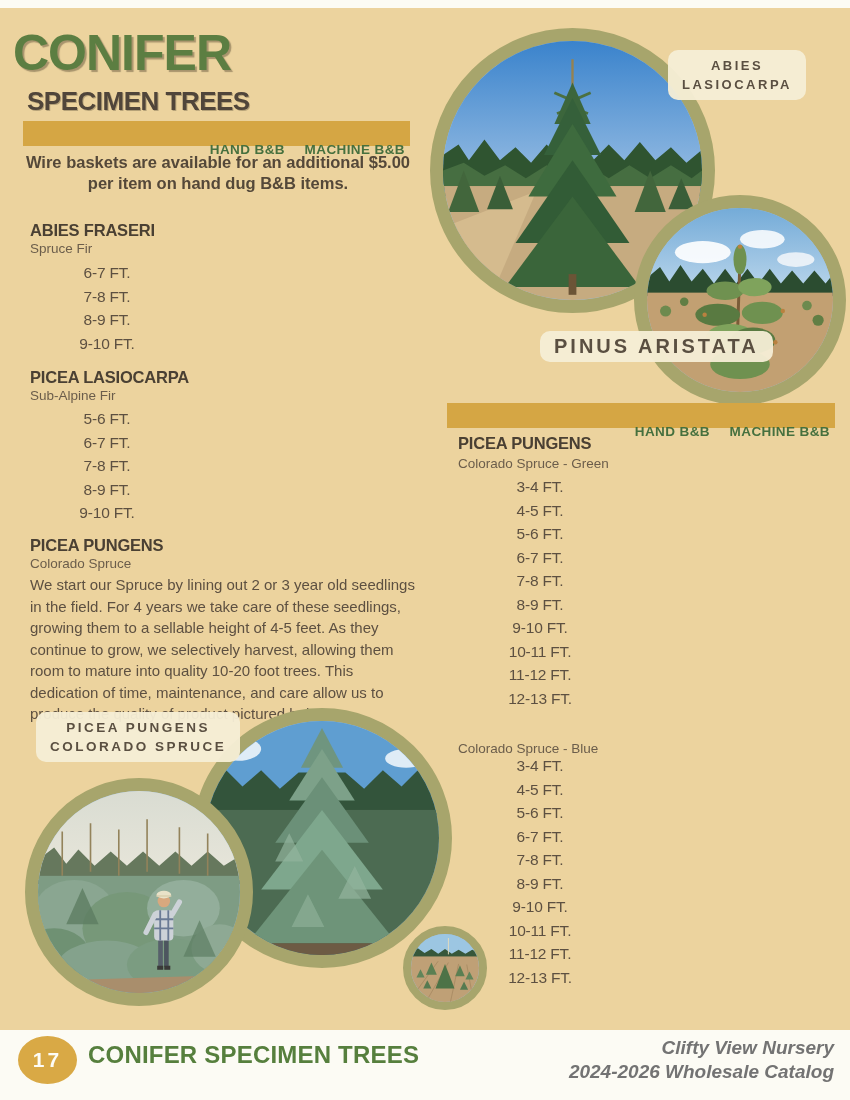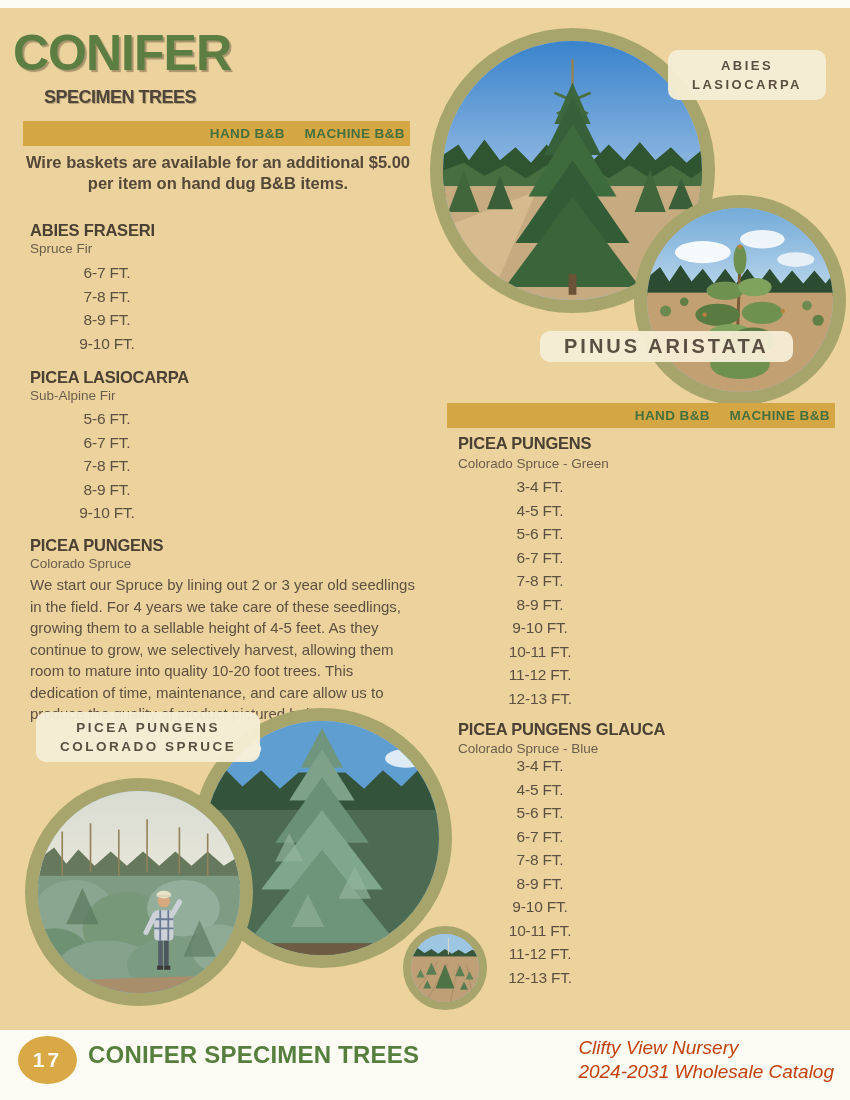--- a/index.html
+++ b/index.html
@@ -9,28 +9,28 @@
     font-family:"Liberation Sans",sans-serif;color:#54483a;
   }
   .edge-top{position:absolute;left:0;top:0;width:850px;height:8px;background:#fcfbf4;}
 
   
   .title{
     position:absolute;left:13px;top:28px;font-size:50px;line-height:1;font-weight:bold;
     color:#5c7e42;letter-spacing:-1px;text-shadow:2px 2px 1px rgba(84,72,48,.45);
   }
   .subtitle{
-    position:absolute;left:44px;top:88px;font-size:18px;line-height:1;font-weight:bold;
+    position:absolute;left:27px;top:88px;font-size:26px;line-height:1;font-weight:bold;
     color:#50453a;letter-spacing:-0.5px;text-shadow:1px 1px 0 rgba(84,72,48,.35);
   }
 
   
   .goldbar{position:absolute;height:25px;background:#d5a644;z-index:4;}
   .goldbar .hand,.goldbar .machine{
-    position:absolute;top:0;height:25px;line-height:25px;font-size:13.5px;font-weight:bold;
+    position:absolute;top:16px;height:25px;line-height:25px;font-size:13.5px;font-weight:bold;
     color:#46703e;letter-spacing:0.4px;white-space:nowrap;
   }
   .goldbar .hand{right:125px;}
   .goldbar .machine{right:5px;}
   .bar-left{left:23px;top:121px;width:387px;}
   .bar-right{left:447px;top:403px;width:388px;}
 
   .notice{
     position:absolute;left:23px;top:152px;width:390px;text-align:center;
     font-size:16.5px;font-weight:bold;color:#544839;line-height:21px;
@@ -54,41 +54,41 @@
   .photo svg{display:block;width:100%;height:100%;}
   .c-abies {left:430px;top:28px;width:285px;height:285px;z-index:1;}
   .c-pinus {left:634px;top:195px;width:212px;height:210px;z-index:2;}
   .c-spruce{left:192px;top:708px;width:260px;height:260px;z-index:1;}
   .c-man   {left:25px;top:778px;width:228px;height:228px;z-index:2;}
   .c-rows  {left:403px;top:926px;width:84px;height:84px;z-index:3;border-width:8px;}
 
   
   .badge{
     position:absolute;background:rgba(245,238,214,.95);border-radius:10px;z-index:5;
-    color:#5a4f41;font-weight:bold;text-align:center;padding:6px 24px;
+    color:#5a4f41;font-weight:bold;text-align:center;padding:6px 14px;
     letter-spacing:2.5px;font-size:13px;line-height:19px;white-space:nowrap;
   }
   .badge-abies{left:668px;top:50px;}
   .badge-pinus{left:540px;top:331px;font-size:20px;letter-spacing:3px;}
   .badge-picea{left:36px;top:712px;font-size:13.5px;}
 
   
   .footer{position:absolute;left:0;top:1030px;width:850px;height:88px;background:#fcfbf4;}
   .pagenum{
     position:absolute;left:18px;top:6px;width:59px;height:48px;border-radius:50%;
     background:#d9a945;color:#fdfcf6;font-size:21px;font-weight:bold;letter-spacing:3px;
     display:flex;align-items:center;justify-content:center;
   }
   .footer-section{
     position:absolute;left:88px;top:11px;font-size:24px;font-weight:bold;color:#567f3d;
     letter-spacing:0.2px;white-space:nowrap;
   }
   .brand{
-    position:absolute;right:16px;top:6px;color:#c2410c;
-    font-size:19px;line-height:24px;font-weight:normal;font-style:italic;white-space:nowrap;
+    position:absolute;right:16px;top:6px;text-align:right;color:#737373;
+    font-size:19px;line-height:24px;font-weight:bold;font-style:italic;white-space:nowrap;
   }
 </style>
 </head>
 <body>
 
 <div class="page">
   <div class="edge-top"></div>
 
   <div class="title">CONIFER</div>
   <div class="subtitle">SPECIMEN TREES</div>
@@ -136,21 +136,20 @@
     <div class="size">5-6 FT.</div>
     <div class="size">6-7 FT.</div>
     <div class="size">7-8 FT.</div>
     <div class="size">8-9 FT.</div>
     <div class="size">9-10 FT.</div>
     <div class="size">10-11 FT.</div>
     <div class="size">11-12 FT.</div>
     <div class="size">12-13 FT.</div>
   </div>
 
-  <div class="sp-name" style="left:458px;top:720px;">PICEA PUNGENS GLAUCA</div>
   <div class="sp-common" style="left:458px;top:741px;">Colorado Spruce - Blue</div>
   <div class="sizes" style="left:460px;top:754px;">
     <div class="size">3-4 FT.</div>
     <div class="size">4-5 FT.</div>
     <div class="size">5-6 FT.</div>
     <div class="size">6-7 FT.</div>
     <div class="size">7-8 FT.</div>
     <div class="size">8-9 FT.</div>
     <div class="size">9-10 FT.</div>
     <div class="size">10-11 FT.</div>
@@ -317,16 +316,16 @@
   <div class="badge badge-picea">
     <div>PICEA PUNGENS</div>
     <div>COLORADO SPRUCE</div>
   </div>
 
   <div class="footer">
     <div class="pagenum">17</div>
     <div class="footer-section">CONIFER SPECIMEN TREES</div>
     <div class="brand">
       <div>Clifty View Nursery</div>
-      <div>2024-2031 Wholesale Catalog</div>
+      <div>2024-2026 Wholesale Catalog</div>
     </div>
   </div>
 </div>
 
 </body></html>

